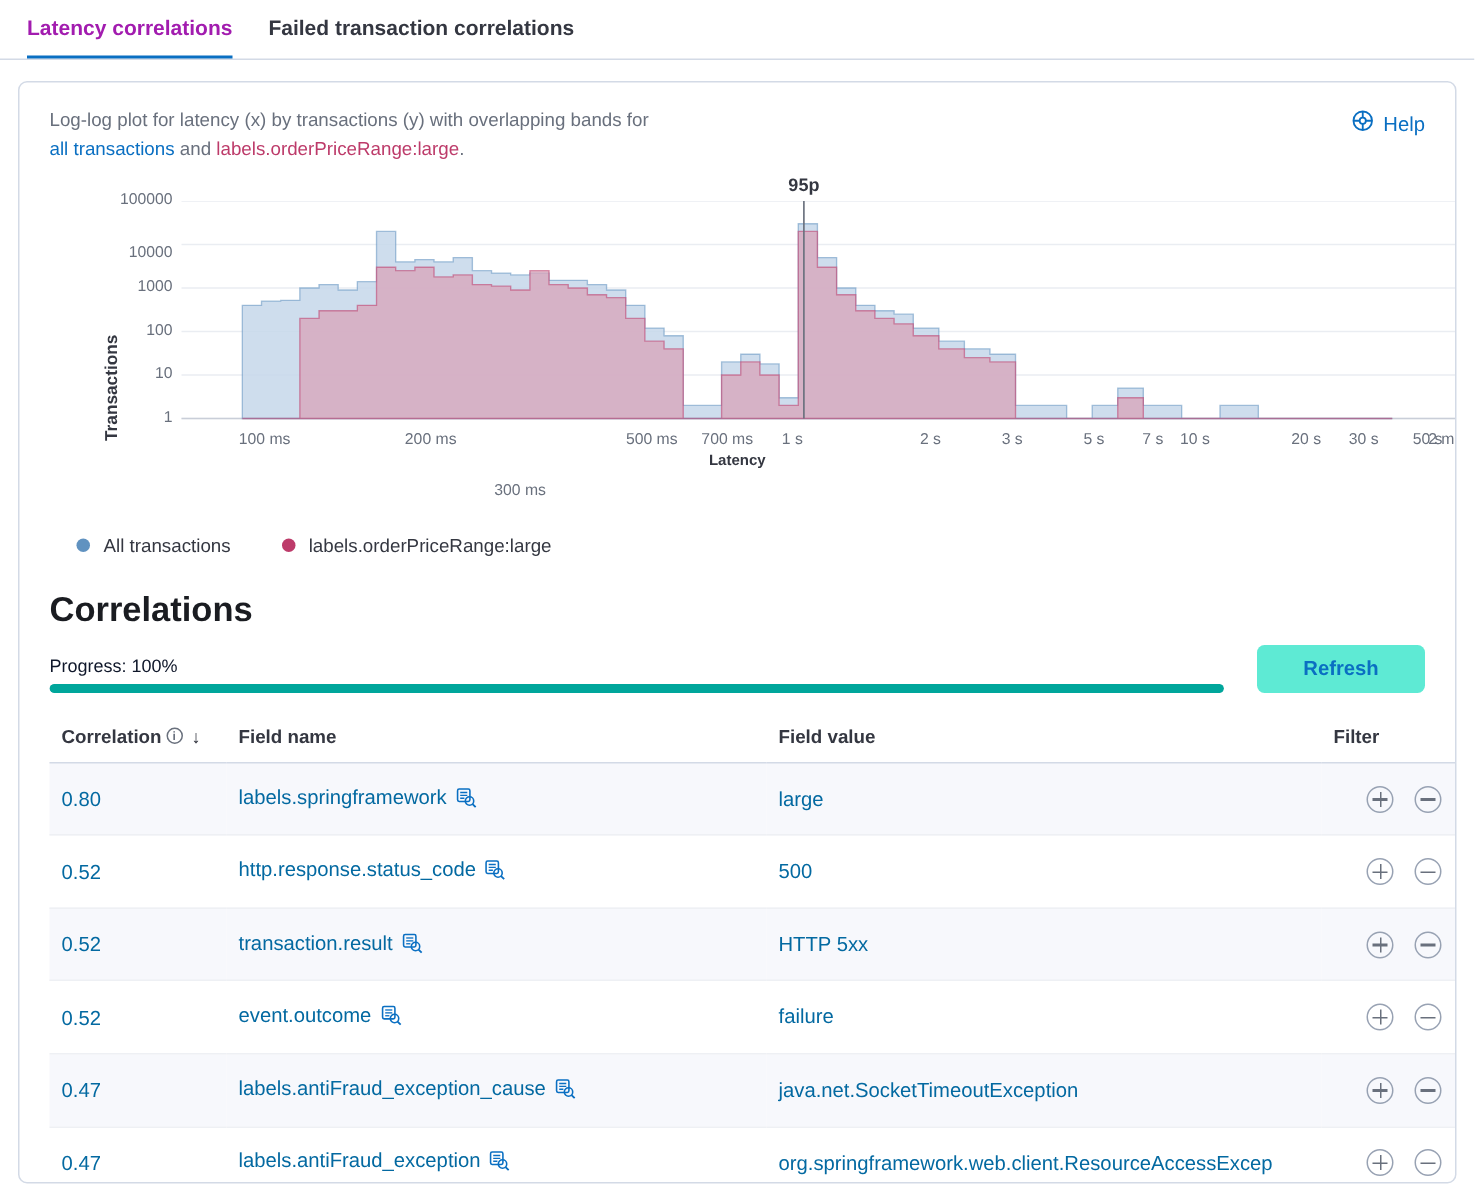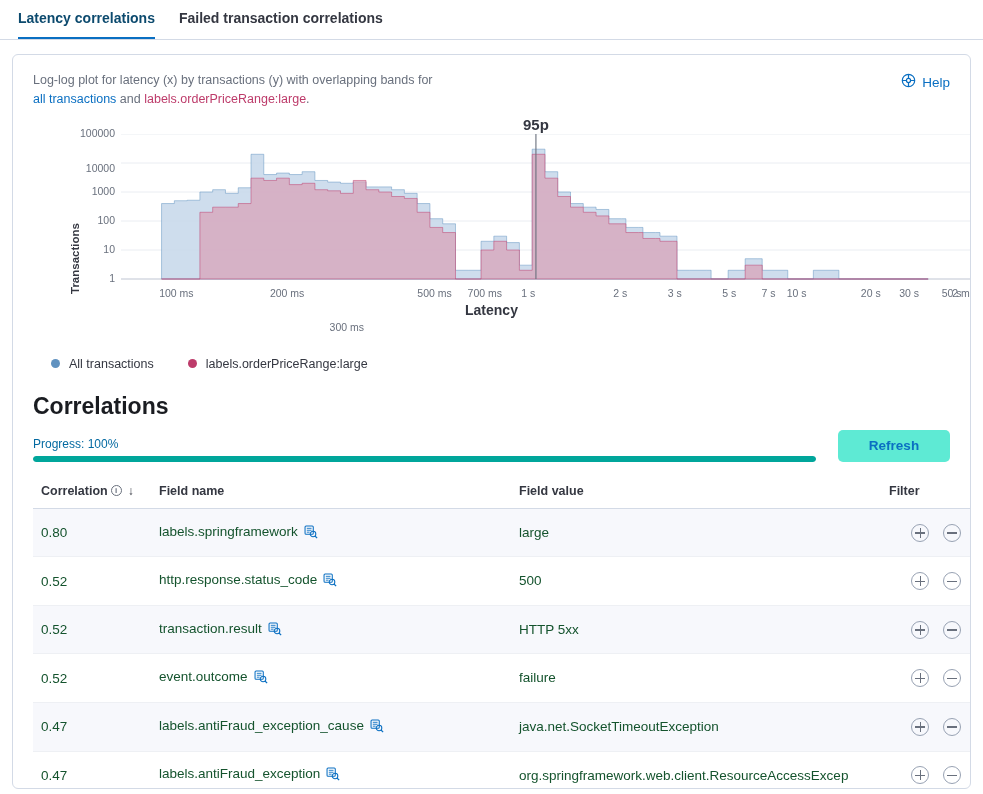--- a/index.html
+++ b/index.html
@@ -27,21 +27,21 @@
     align-items: center;
     font-size: 14px;
     font-weight: bold;
     color: #343741;
     cursor: pointer;
     border-bottom: 2px solid transparent;
     padding-bottom: 2px;
     white-space: nowrap;
   }
   .tab.active {
-    color: #0c4a6e;
+    color: #a21caf;
     border-bottom-color: #0a6fc2;
     text-align: center;
   }
 
   
   .panel {
     margin: 14px 12px 0 12px;
     border: 1px solid #d3dae6;
     border-radius: 6px;
     background: #fff;
@@ -89,42 +89,42 @@
     font-size: 11.5px;
     font-weight: bold;
     color: #343741;
     white-space: nowrap;
   }
   .xlabel {
     position: absolute;
     left: 0; right: 0;
     top: 186px;
     text-align: center;
-    font-size: 14px;
+    font-size: 10px;
     font-weight: bold;
     color: #343741;
   }
   .ytick {
     position: absolute;
     right: 0;
     font-size: 10.5px;
     color: #69707d;
     text-align: right;
     white-space: nowrap;
   }
   .xtick {
     position: absolute;
     font-size: 10.5px;
     color: #69707d;
     white-space: nowrap;
     transform: translateX(-50%);
   }
   .annot-95p {
     position: absolute;
-    font-size: 15px;
+    font-size: 12px;
     font-weight: bold;
     color: #343741;
     transform: translateX(-50%);
   }
 
   
   .legend {
     display: flex;
     gap: 34px;
     align-items: center;
@@ -144,21 +144,21 @@
   }
   .progress-row {
     display: flex;
     align-items: flex-end;
     gap: 22px;
     margin-top: 10px;
   }
   .progress-col { flex: 1; }
   .progress-label {
     font-size: 12px;
-    color: #0369a1;
+    color: #0f172a;
     margin-bottom: 5px;
   }
   .progress-track {
     height: 6px;
     background: #e6ebf2;
     border-radius: 3px;
     overflow: hidden;
   }
   .progress-fill {
     height: 100%;
@@ -189,21 +189,21 @@
     text-align: left;
     font-size: 12.5px;
     font-weight: bold;
     color: #343741;
     padding: 6px 8px 10px 8px;
     border-bottom: 1px solid #d3dae6;
     white-space: nowrap;
   }
   table.corr td {
     font-size: 13.5px;
-    color: #14532d;
+    color: #0369a1;
     padding: 14px 8px;
     border-bottom: 1px solid #eef0f4;
     vertical-align: middle;
   }
   tr.row-alt td { background: #f7f8fc; }
   .col-corr  { width: 118px; }
   .col-name  { width: 360px; }
   .col-value { width: 370px; }
   .col-filter{ width: 96px; text-align: right; }
   th.col-filter { text-align: right; padding-right: 20px; }

